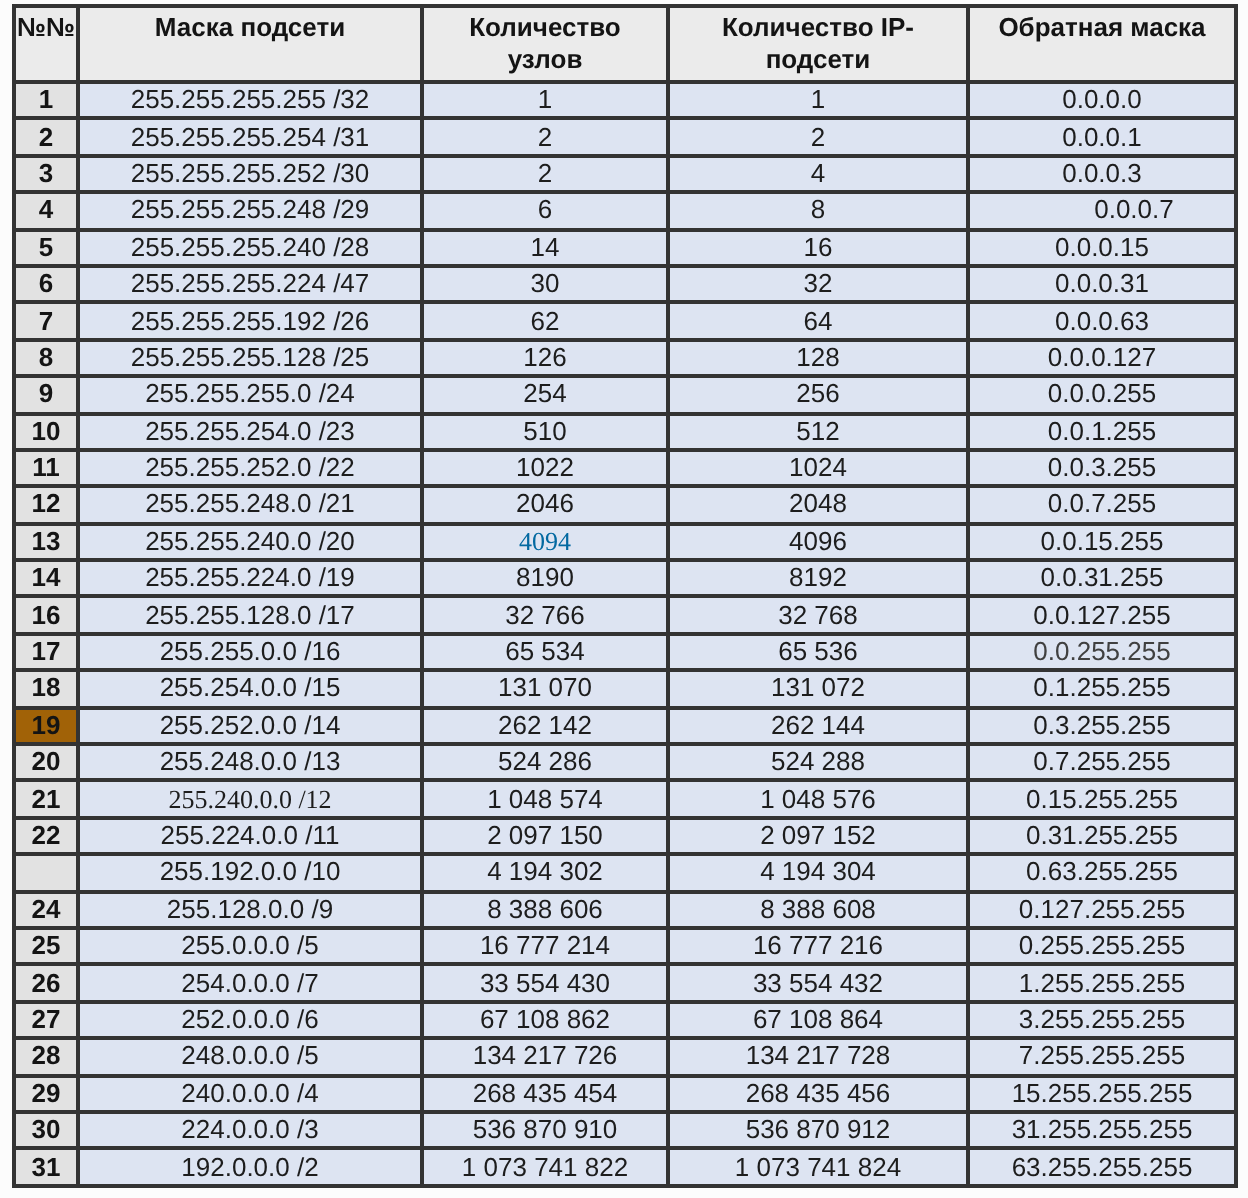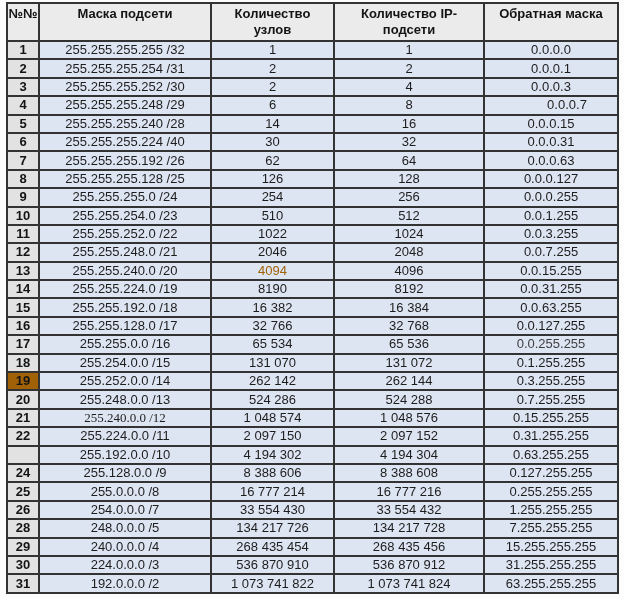--- a/index.html
+++ b/index.html
@@ -122,21 +122,21 @@
         </tr>
         <tr>
           <td class="cell-num" style="border-color: rgb(51, 51, 51); background: rgb(226, 226, 226);">5</td>
           <td class="cell-data" style="border-color: rgb(51, 51, 51); background: rgb(221, 228, 242); color: rgb(29, 29, 29);">255.255.255.240 /28</td>
           <td class="cell-data" style="border-color: rgb(51, 51, 51); background: rgb(221, 228, 242); color: rgb(29, 29, 29);">14</td>
           <td class="cell-data" style="border-color: rgb(51, 51, 51); background: rgb(221, 228, 242); color: rgb(29, 29, 29);">16</td>
           <td class="cell-data" style="border-color: rgb(51, 51, 51); background: rgb(221, 228, 242); color: rgb(29, 29, 29);">0.0.0.15</td>
         </tr>
         <tr>
           <td class="cell-num" style="border-color: rgb(51, 51, 51); background: rgb(226, 226, 226);">6</td>
-          <td class="cell-data" style="border-color: rgb(51, 51, 51); background: rgb(221, 228, 242); color: rgb(29, 29, 29);">255.255.255.224 /40</td>
+          <td class="cell-data" style="border-color: rgb(51, 51, 51); background: rgb(221, 228, 242); color: rgb(29, 29, 29);">255.255.255.224 /47</td>
           <td class="cell-data" style="border-color: rgb(51, 51, 51); background: rgb(221, 228, 242); color: rgb(29, 29, 29);">30</td>
           <td class="cell-data" style="border-color: rgb(51, 51, 51); background: rgb(221, 228, 242); color: rgb(29, 29, 29);">32</td>
           <td class="cell-data" style="border-color: rgb(51, 51, 51); background: rgb(221, 228, 242); color: rgb(29, 29, 29);">0.0.0.31</td>
         </tr>
         <tr>
           <td class="cell-num" style="border-color: rgb(51, 51, 51); background: rgb(226, 226, 226);">7</td>
           <td class="cell-data" style="border-color: rgb(51, 51, 51); background: rgb(221, 228, 242); color: rgb(29, 29, 29);">255.255.255.192 /26</td>
           <td class="cell-data" style="border-color: rgb(51, 51, 51); background: rgb(221, 228, 242); color: rgb(29, 29, 29);">62</td>
           <td class="cell-data" style="border-color: rgb(51, 51, 51); background: rgb(221, 228, 242); color: rgb(29, 29, 29);">64</td>
           <td class="cell-data" style="border-color: rgb(51, 51, 51); background: rgb(221, 228, 242); color: rgb(29, 29, 29);">0.0.0.63</td>
@@ -172,39 +172,32 @@
         <tr>
           <td class="cell-num" style="border-color: rgb(51, 51, 51); background: rgb(226, 226, 226);">12</td>
           <td class="cell-data" style="border-color: rgb(51, 51, 51); background: rgb(221, 228, 242); color: rgb(29, 29, 29);">255.255.248.0 /21</td>
           <td class="cell-data" style="border-color: rgb(51, 51, 51); background: rgb(221, 228, 242); color: rgb(29, 29, 29);">2046</td>
           <td class="cell-data" style="border-color: rgb(51, 51, 51); background: rgb(221, 228, 242); color: rgb(29, 29, 29);">2048</td>
           <td class="cell-data" style="border-color: rgb(51, 51, 51); background: rgb(221, 228, 242); color: rgb(29, 29, 29);">0.0.7.255</td>
         </tr>
         <tr>
           <td class="cell-num" style="border-color: rgb(51, 51, 51); background: rgb(226, 226, 226);">13</td>
           <td class="cell-data" style="border-color: rgb(51, 51, 51); background: rgb(221, 228, 242); color: rgb(29, 29, 29);">255.255.240.0 /20</td>
-          <td class="cell-data" style="border-color: rgb(51, 51, 51); background: rgb(221, 228, 242); color: #a16207;">4094</td>
+          <td class="cell-data" style="border-color: rgb(51, 51, 51); background: rgb(221, 228, 242); color: #0369a1; font-family: Liberation Serif, serif;">4094</td>
           <td class="cell-data" style="border-color: rgb(51, 51, 51); background: rgb(221, 228, 242); color: rgb(29, 29, 29);">4096</td>
           <td class="cell-data" style="border-color: rgb(51, 51, 51); background: rgb(221, 228, 242); color: rgb(29, 29, 29);">0.0.15.255</td>
         </tr>
         <tr>
           <td class="cell-num" style="border-color: rgb(51, 51, 51); background: rgb(226, 226, 226);">14</td>
           <td class="cell-data" style="border-color: rgb(51, 51, 51); background: rgb(221, 228, 242); color: rgb(29, 29, 29);">255.255.224.0 /19</td>
           <td class="cell-data" style="border-color: rgb(51, 51, 51); background: rgb(221, 228, 242); color: rgb(29, 29, 29);">8190</td>
           <td class="cell-data" style="border-color: rgb(51, 51, 51); background: rgb(221, 228, 242); color: rgb(29, 29, 29);">8192</td>
           <td class="cell-data" style="border-color: rgb(51, 51, 51); background: rgb(221, 228, 242); color: rgb(29, 29, 29);">0.0.31.255</td>
         </tr>
         <tr>
-          <td class="cell-num" style="border-color: rgb(51, 51, 51); background: rgb(226, 226, 226);">15</td>
-          <td class="cell-data" style="border-color: rgb(51, 51, 51); background: rgb(221, 228, 242); color: rgb(29, 29, 29);">255.255.192.0 /18</td>
-          <td class="cell-data" style="border-color: rgb(51, 51, 51); background: rgb(221, 228, 242); color: rgb(29, 29, 29);">16 382</td>
-          <td class="cell-data" style="border-color: rgb(51, 51, 51); background: rgb(221, 228, 242); color: rgb(29, 29, 29);">16 384</td>
-          <td class="cell-data" style="border-color: rgb(51, 51, 51); background: rgb(221, 228, 242); color: rgb(29, 29, 29);">0.0.63.255</td>
-        </tr>
-        <tr>
           <td class="cell-num" style="border-color: rgb(51, 51, 51); background: rgb(226, 226, 226);">16</td>
           <td class="cell-data" style="border-color: rgb(51, 51, 51); background: rgb(221, 228, 242); color: rgb(29, 29, 29);">255.255.128.0 /17</td>
           <td class="cell-data" style="border-color: rgb(51, 51, 51); background: rgb(221, 228, 242); color: rgb(29, 29, 29);">32 766</td>
           <td class="cell-data" style="border-color: rgb(51, 51, 51); background: rgb(221, 228, 242); color: rgb(29, 29, 29);">32 768</td>
           <td class="cell-data" style="border-color: rgb(51, 51, 51); background: rgb(221, 228, 242); color: rgb(29, 29, 29);">0.0.127.255</td>
         </tr>
         <tr>
           <td class="cell-num" style="border-color: rgb(51, 51, 51); background: rgb(226, 226, 226);">17</td>
           <td class="cell-data" style="border-color: rgb(51, 51, 51); background: rgb(221, 228, 242); color: rgb(29, 29, 29);">255.255.0.0 /16</td>
           <td class="cell-data" style="border-color: rgb(51, 51, 51); background: rgb(221, 228, 242); color: rgb(29, 29, 29);">65 534</td>
@@ -255,33 +248,40 @@
         </tr>
         <tr>
           <td class="cell-num" style="border-color: rgb(51, 51, 51); background: rgb(226, 226, 226);">24</td>
           <td class="cell-data" style="border-color: rgb(51, 51, 51); background: rgb(221, 228, 242); color: rgb(29, 29, 29);">255.128.0.0 /9</td>
           <td class="cell-data" style="border-color: rgb(51, 51, 51); background: rgb(221, 228, 242); color: rgb(29, 29, 29);">8 388 606</td>
           <td class="cell-data" style="border-color: rgb(51, 51, 51); background: rgb(221, 228, 242); color: rgb(29, 29, 29);">8 388 608</td>
           <td class="cell-data" style="border-color: rgb(51, 51, 51); background: rgb(221, 228, 242); color: rgb(29, 29, 29);">0.127.255.255</td>
         </tr>
         <tr>
           <td class="cell-num" style="border-color: rgb(51, 51, 51); background: rgb(226, 226, 226);">25</td>
-          <td class="cell-data" style="border-color: rgb(51, 51, 51); background: rgb(221, 228, 242); color: rgb(29, 29, 29);">255.0.0.0 /8</td>
+          <td class="cell-data" style="border-color: rgb(51, 51, 51); background: rgb(221, 228, 242); color: rgb(29, 29, 29);">255.0.0.0 /5</td>
           <td class="cell-data" style="border-color: rgb(51, 51, 51); background: rgb(221, 228, 242); color: rgb(29, 29, 29);">16 777 214</td>
           <td class="cell-data" style="border-color: rgb(51, 51, 51); background: rgb(221, 228, 242); color: rgb(29, 29, 29);">16 777 216</td>
           <td class="cell-data" style="border-color: rgb(51, 51, 51); background: rgb(221, 228, 242); color: rgb(29, 29, 29);">0.255.255.255</td>
         </tr>
         <tr>
           <td class="cell-num" style="border-color: rgb(51, 51, 51); background: rgb(226, 226, 226);">26</td>
           <td class="cell-data" style="border-color: rgb(51, 51, 51); background: rgb(221, 228, 242); color: rgb(29, 29, 29);">254.0.0.0 /7</td>
           <td class="cell-data" style="border-color: rgb(51, 51, 51); background: rgb(221, 228, 242); color: rgb(29, 29, 29);">33 554 430</td>
           <td class="cell-data" style="border-color: rgb(51, 51, 51); background: rgb(221, 228, 242); color: rgb(29, 29, 29);">33 554 432</td>
           <td class="cell-data" style="border-color: rgb(51, 51, 51); background: rgb(221, 228, 242); color: rgb(29, 29, 29);">1.255.255.255</td>
         </tr>
         <tr>
+          <td class="cell-num" style="border-color: rgb(51, 51, 51); background: rgb(226, 226, 226);">27</td>
+          <td class="cell-data" style="border-color: rgb(51, 51, 51); background: rgb(221, 228, 242); color: rgb(29, 29, 29);">252.0.0.0 /6</td>
+          <td class="cell-data" style="border-color: rgb(51, 51, 51); background: rgb(221, 228, 242); color: rgb(29, 29, 29);">67 108 862</td>
+          <td class="cell-data" style="border-color: rgb(51, 51, 51); background: rgb(221, 228, 242); color: rgb(29, 29, 29);">67 108 864</td>
+          <td class="cell-data" style="border-color: rgb(51, 51, 51); background: rgb(221, 228, 242); color: rgb(29, 29, 29);">3.255.255.255</td>
+        </tr>
+        <tr>
           <td class="cell-num" style="border-color: rgb(51, 51, 51); background: rgb(226, 226, 226);">28</td>
           <td class="cell-data" style="border-color: rgb(51, 51, 51); background: rgb(221, 228, 242); color: rgb(29, 29, 29);">248.0.0.0 /5</td>
           <td class="cell-data" style="border-color: rgb(51, 51, 51); background: rgb(221, 228, 242); color: rgb(29, 29, 29);">134 217 726</td>
           <td class="cell-data" style="border-color: rgb(51, 51, 51); background: rgb(221, 228, 242); color: rgb(29, 29, 29);">134 217 728</td>
           <td class="cell-data" style="border-color: rgb(51, 51, 51); background: rgb(221, 228, 242); color: rgb(29, 29, 29);">7.255.255.255</td>
         </tr>
         <tr>
           <td class="cell-num" style="border-color: rgb(51, 51, 51); background: rgb(226, 226, 226);">29</td>
           <td class="cell-data" style="border-color: rgb(51, 51, 51); background: rgb(221, 228, 242); color: rgb(29, 29, 29);">240.0.0.0 /4</td>
           <td class="cell-data" style="border-color: rgb(51, 51, 51); background: rgb(221, 228, 242); color: rgb(29, 29, 29);">268 435 454</td>

